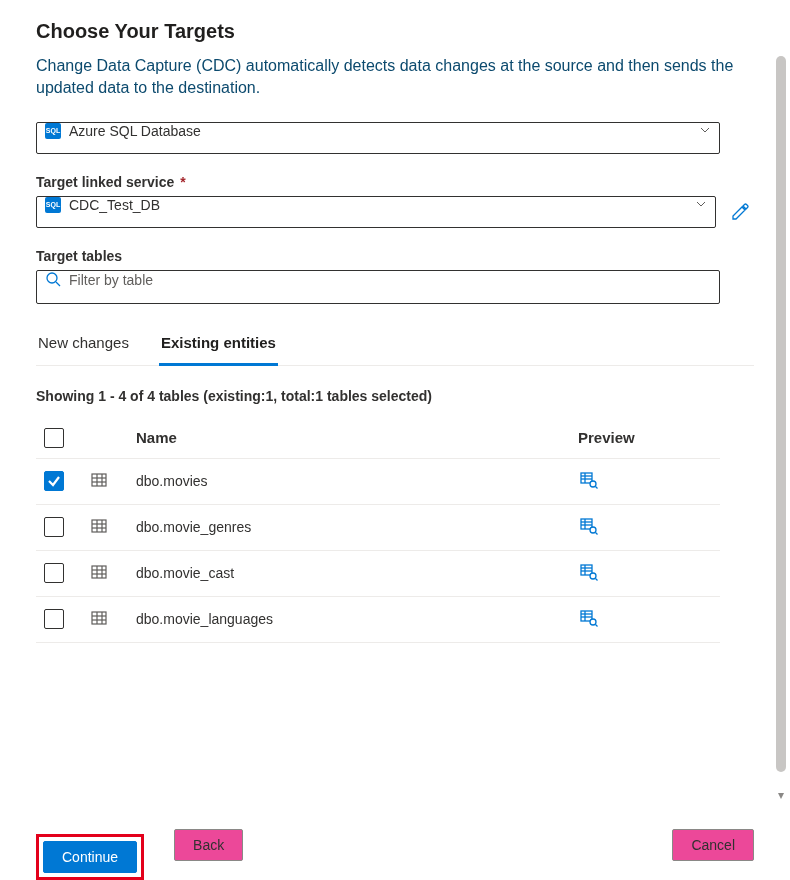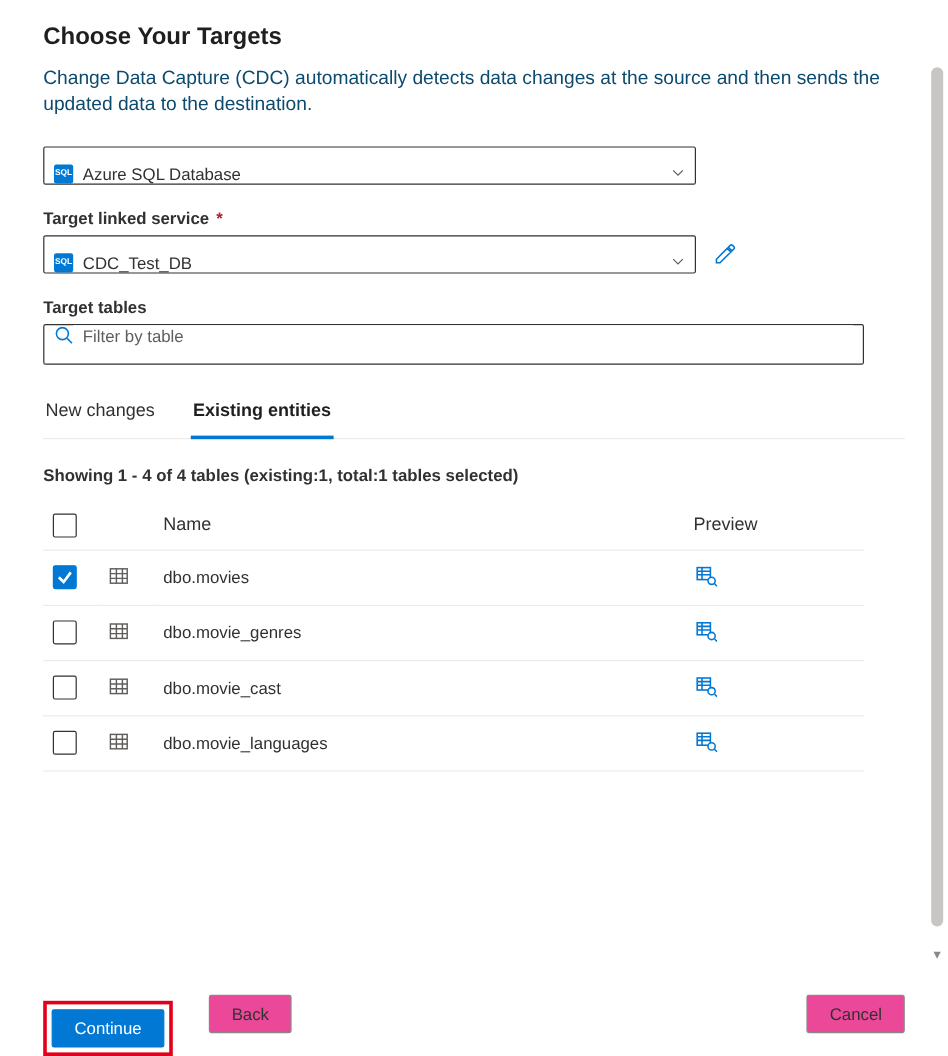--- a/index.html
+++ b/index.html
@@ -39,26 +39,26 @@
   }
   .field-block { margin-bottom: 20px; }
   .field-label {
     font-weight: 600;
     font-size: 14px;
     margin-bottom: 6px;
   }
   .req { color: #a4262c; margin-left: 2px; }
   .dropdown {
     display: flex;
-    align-items: flex-end;
+    align-items: flex-start;
     border: 1px solid #323130;
     border-radius: 2px;
     height: 32px;
     padding: 0 8px;
-    width: 544px;
+    width: 684px;
     background: #fff;
     cursor: pointer;
   }
   .dropdown .dd-icon {
     width: 16px; height: 16px;
     background: #0078d4;
     border-radius: 2px;
     display: flex; align-items:center; justify-content:center;
     margin-right: 8px;
     flex-shrink: 0;
@@ -106,21 +106,21 @@
   .count-line {
     font-weight: 600;
     margin: 22px 0 14px 0;
   }
   table.tables {
     width: 684px;
     border-collapse: collapse;
   }
   table.tables th {
     text-align:left;
-    font-weight:400;
+    font-weight:700;
     font-size:15px;
     padding: 10px 8px;
     border-bottom: 1px solid #edebe9;
     margin-left: 19px;
   }
   table.tables td {
     padding: 10px 8px;
     border-bottom: 1px solid #edebe9;
     vertical-align: middle;
   }

